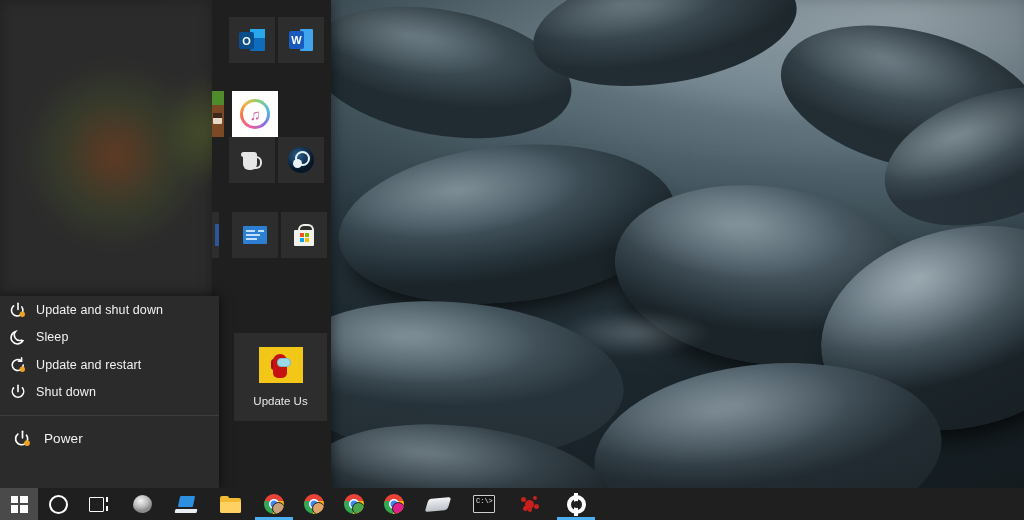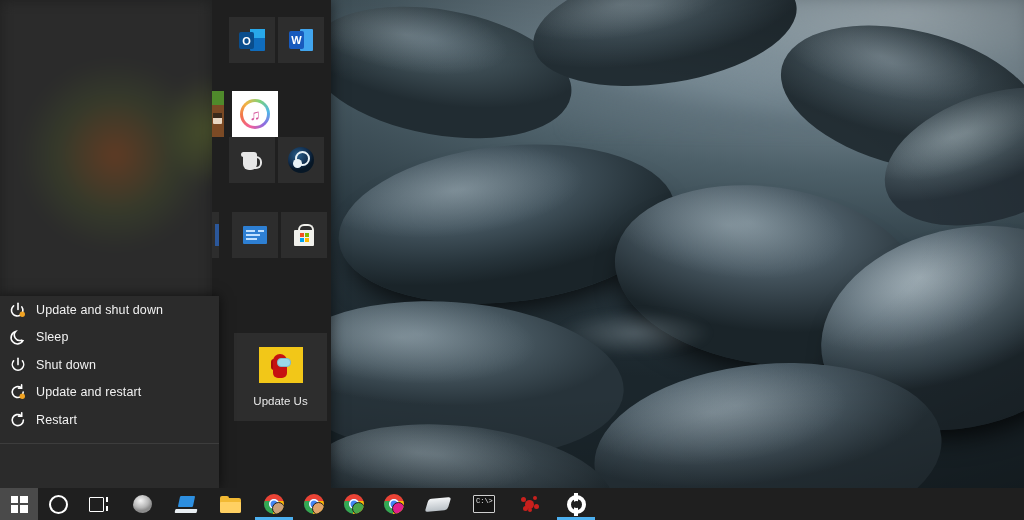--- a/index.html
+++ b/index.html
@@ -340,50 +340,51 @@
       <svg class="g" width="18" height="18" viewBox="0 0 18 18">
         <path class="stroke" d="M12.4 12.2A5.4 5.4 0 0 1 6.6 3.6a6.3 6.3 0 1 0 7.3 9.1 5.4 5.4 0 0 1-1.5-0.5z"></path>
       </svg>
     </span>
     <span class="pf-text">Sleep</span>
   </div>
 
   <div class="pf-item">
     <span class="pf-ico">
       <svg class="g" width="18" height="18" viewBox="0 0 18 18">
-        <path class="stroke" d="M4.6 4.8a5.7 5.7 0 1 0 8.8 0"></path>
-        <path class="stroke" d="M9 2.2v6.4"></path>
-      </svg>
-    </span>
-    <span class="pf-text">Shut down</span>
-  </div>
-
-  <div class="pf-item">
-    <span class="pf-ico">
-      <svg class="g" width="18" height="18" viewBox="0 0 18 18">
         <path class="stroke" d="M14.2 9a5.5 5.5 0 1 1-2.1-4.3"></path>
         <path class="stroke" d="M12.6 1.9v3.2H9.4"></path>
         <circle class="dot" cx="13.3" cy="13.3" r="2.7"></circle>
       </svg>
     </span>
     <span class="pf-text">Update and restart</span>
   </div>
 
   <div class="pf-item">
     <span class="pf-ico">
       <svg class="g" width="18" height="18" viewBox="0 0 18 18">
-        <path class="stroke" d="M14.4 9a5.6 5.6 0 1 1-2.2-4.4"></path>
-        <path class="stroke" d="M12.7 1.8v3.3H9.4"></path>
+        <path class="stroke" d="M4.6 4.8a5.7 5.7 0 1 0 8.8 0"></path>
+        <path class="stroke" d="M9 2.2v6.4"></path>
       </svg>
     </span>
-    <span class="pf-text">Restart</span>
-  </div>
+    <span class="pf-text">Shut down</span>
+  </div>
+
 
   <div class="pf-sep"></div>
 
+  <div class="pf-item pf-power">
+    <span class="pf-ico">
+      <svg class="g" width="19" height="19" viewBox="0 0 18 18">
+        <path class="stroke" d="M4.6 4.8a5.7 5.7 0 1 0 8.2 1.1"></path>
+        <path class="stroke" d="M9 2.2v6.2"></path>
+        <circle class="dot" cx="13.3" cy="13.3" r="2.7"></circle>
+      </svg>
+    </span>
+    <span class="pf-text">Power</span>
+  </div>
 </div>
 
 <div id="taskbar">
 
   <div class="tb-btn start">
     <span class="win-logo">
       <i></i>
         <i></i>
         <i></i>
         <i></i>

